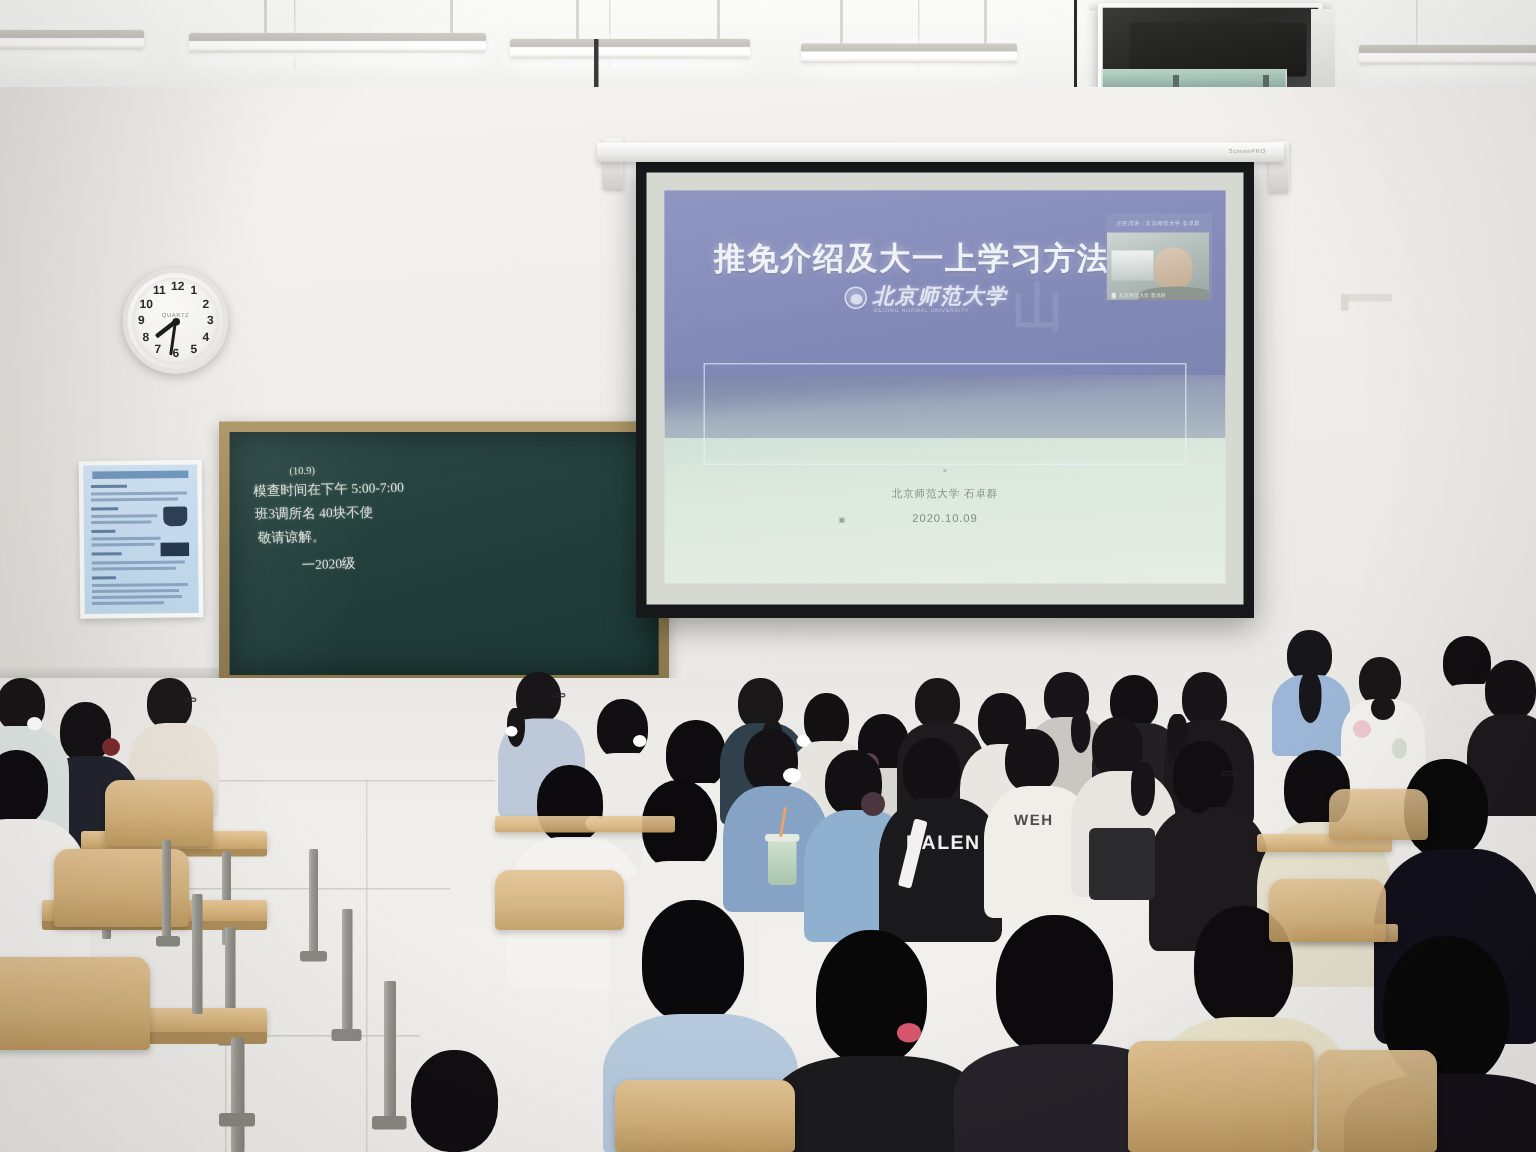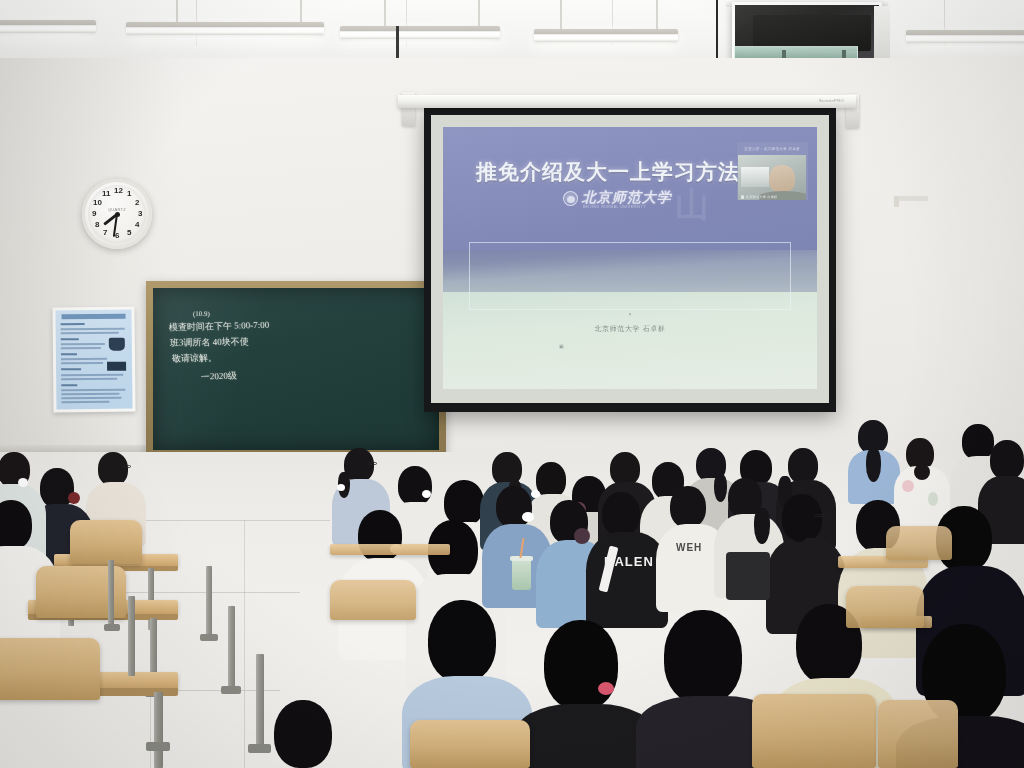--- a/index.html
+++ b/index.html
@@ -335,20 +335,21 @@
           <div class="bnu-en">BEIJING NORMAL UNIVERSITY</div>
         </div>
 
         <div class="slide-midband"></div>
         <div class="title-box"></div>
         <div class="slide-title">推免介绍及大一上学习方法简介</div>
 
         <div class="sub-x">×</div>
         <div class="slide-author">北京师范大学 石卓群</div>
         <div class="date-icon">▣</div>
+        <div class="slide-date">2020.10.09</div>
 
         <div class="pip">
           <div class="pip-label">正在演讲：北京师范大学 石卓群</div>
           <div class="pip-video">
             <div class="pip-screenlight"></div>
             <div class="pip-head"></div>
             <div class="pip-shoulder"></div>
             <div class="pip-name">
               <span class="pip-mic"></span>
               <span>北京师范大学 石卓群</span>

